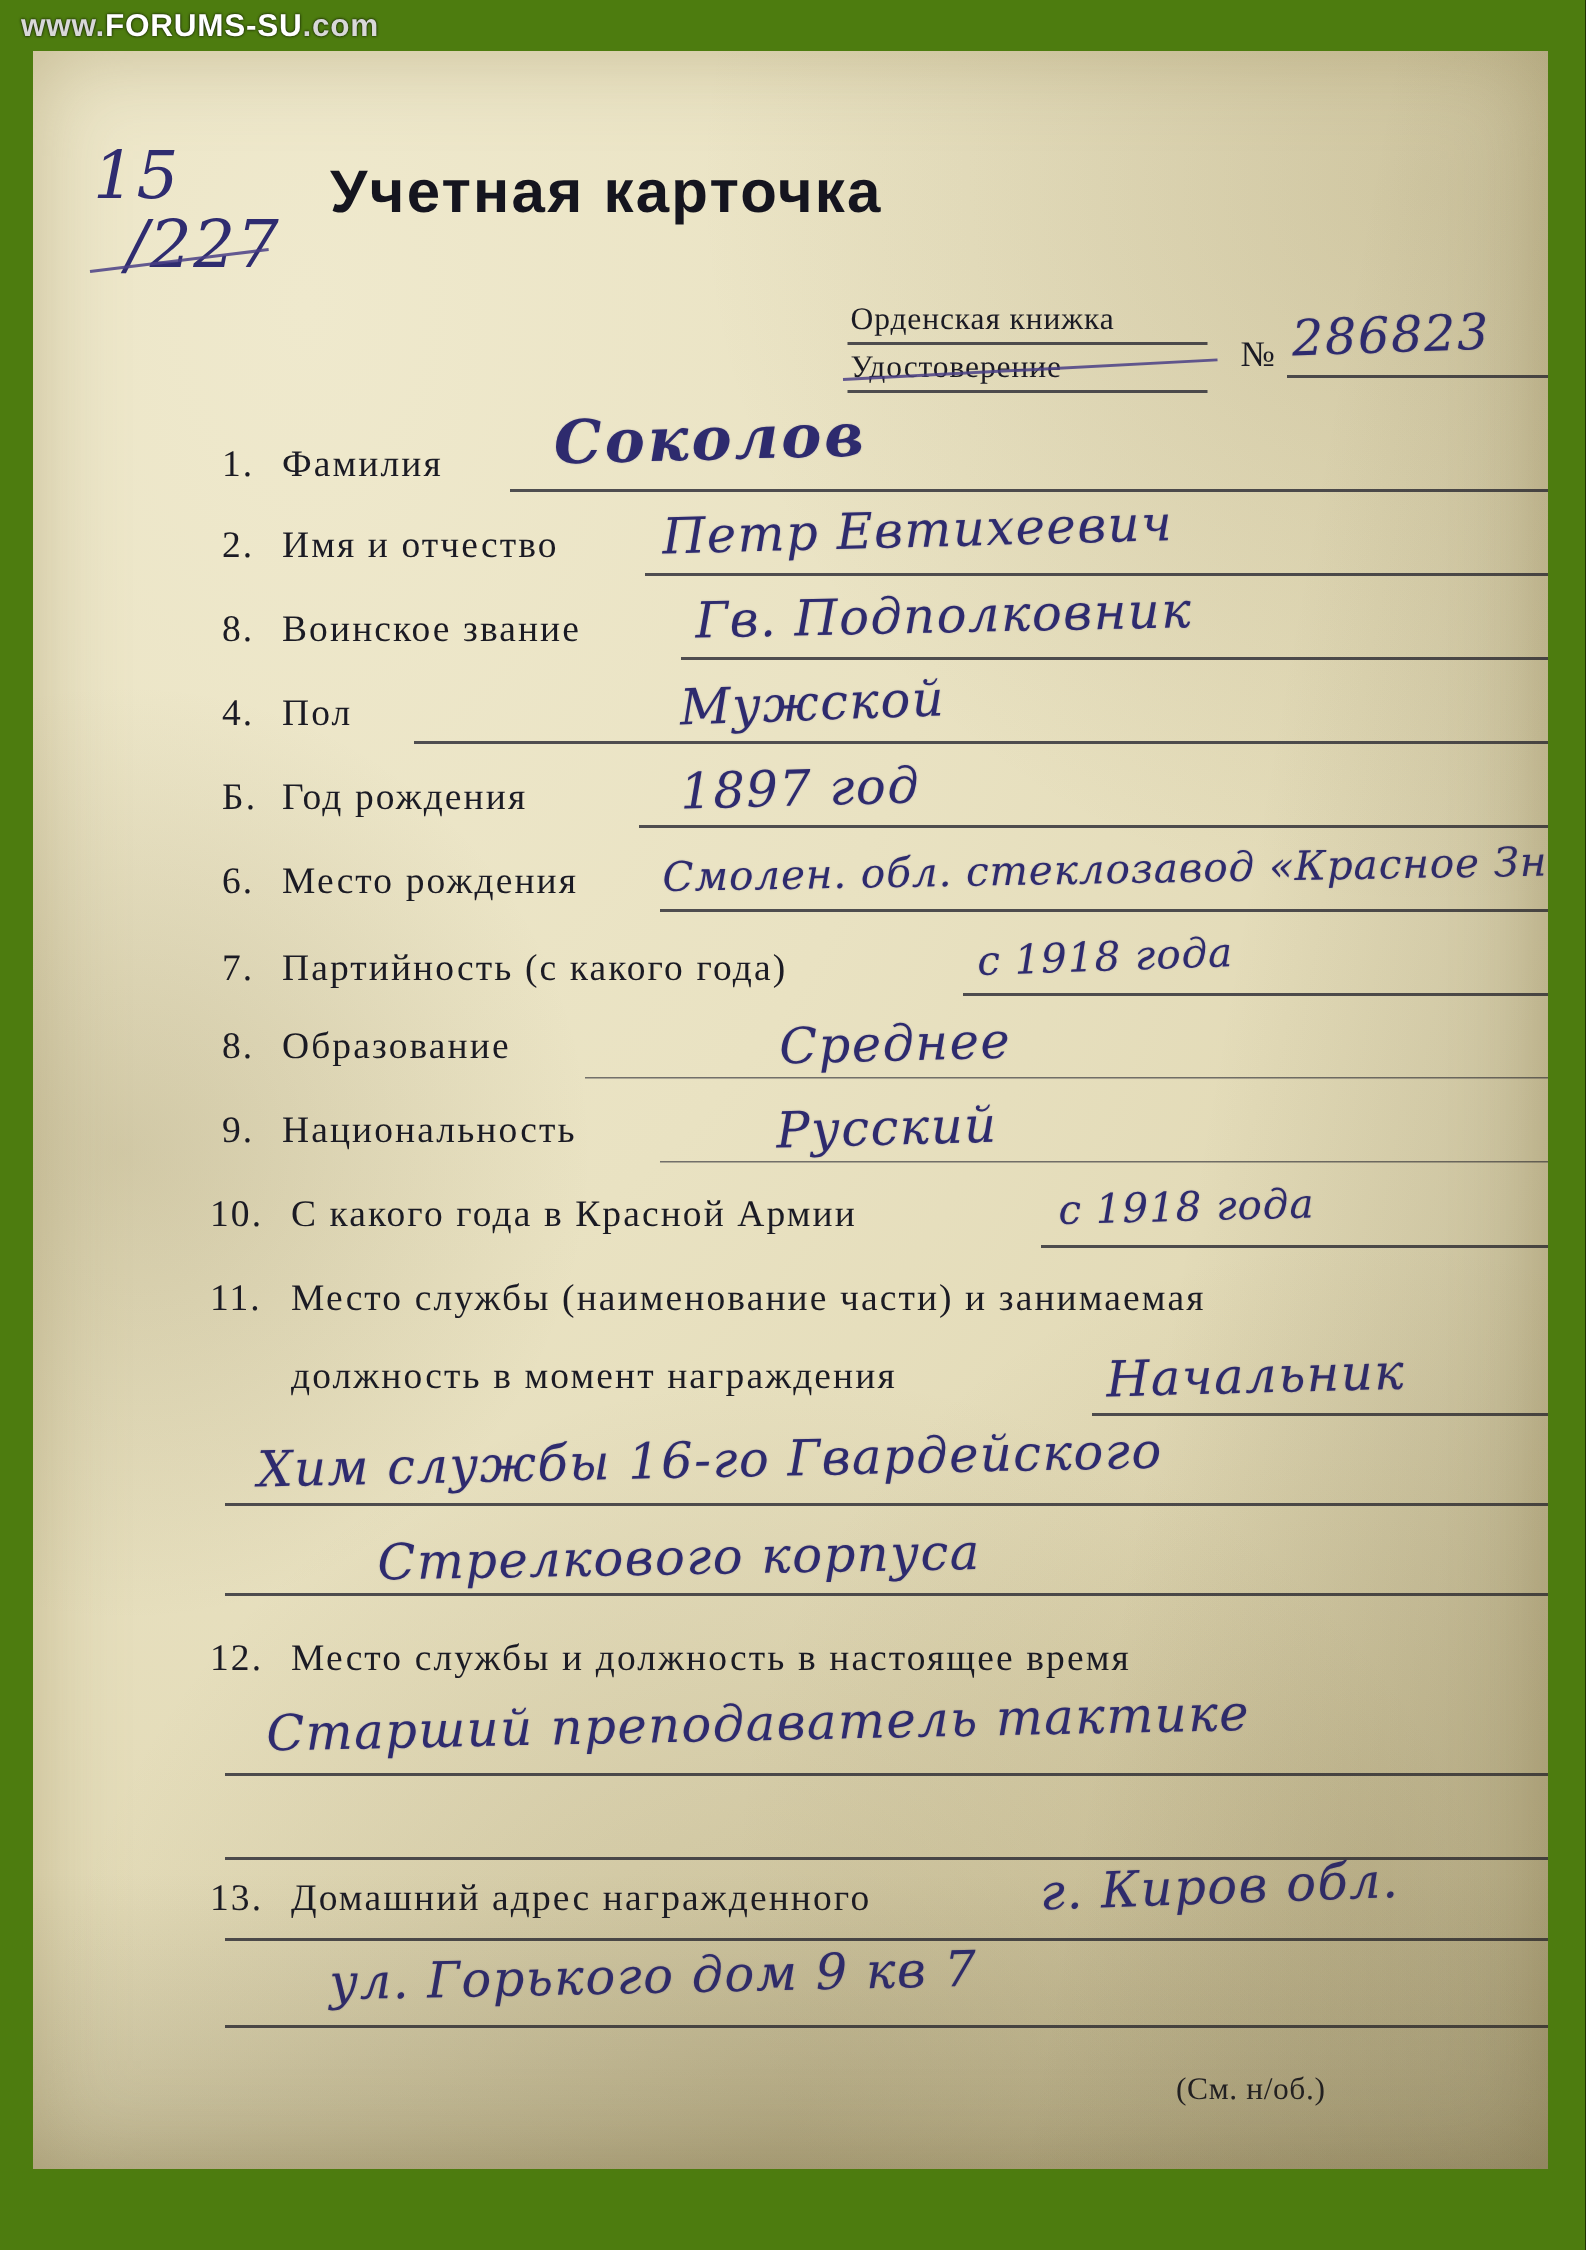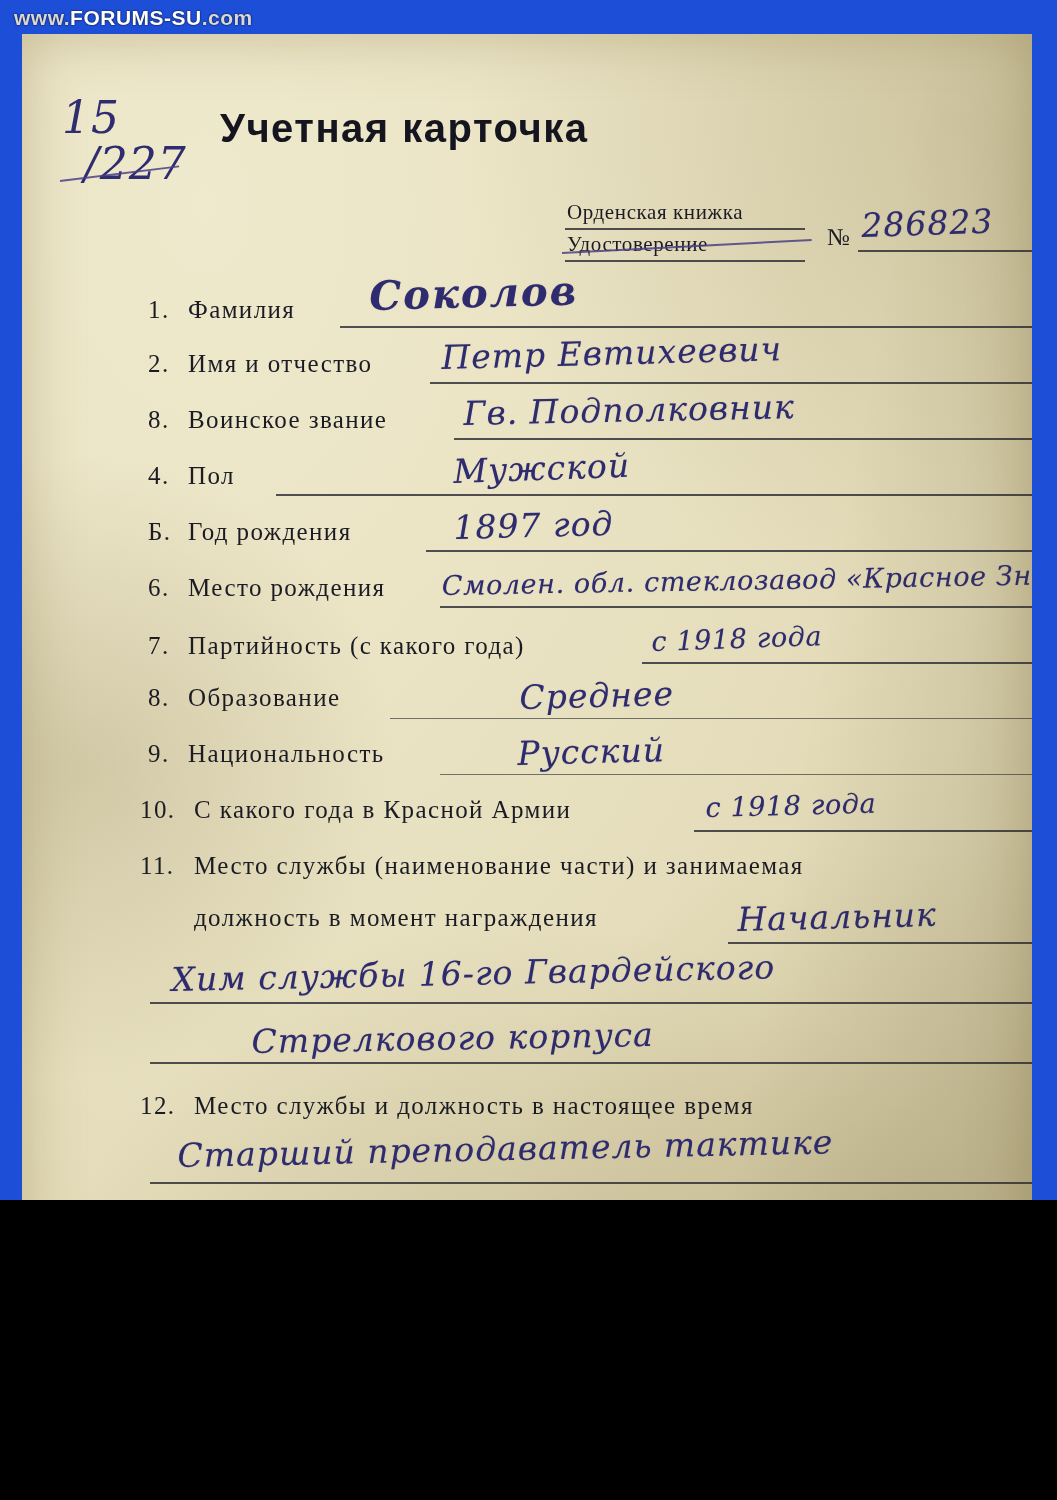--- a/index.html
+++ b/index.html
@@ -3,22 +3,22 @@
 <meta charset="utf-8">
 <style>
   html, body {
     margin: 0;
     padding: 0;
     background: #000;
   }
   #page {
     position: relative;
     width: 1057px;
-    height: 1200px;
-    background: #1d4ed8;
+    height: 1500px;
+    background: #4d7c0f;
     overflow: hidden;
     font-family: "Liberation Serif", serif;
   }
   
   .watermark {
     position: absolute;
     top: 6px;
     left: 14px;
     color: #ffffff;
     font-family: "Liberation Sans", sans-serif;

